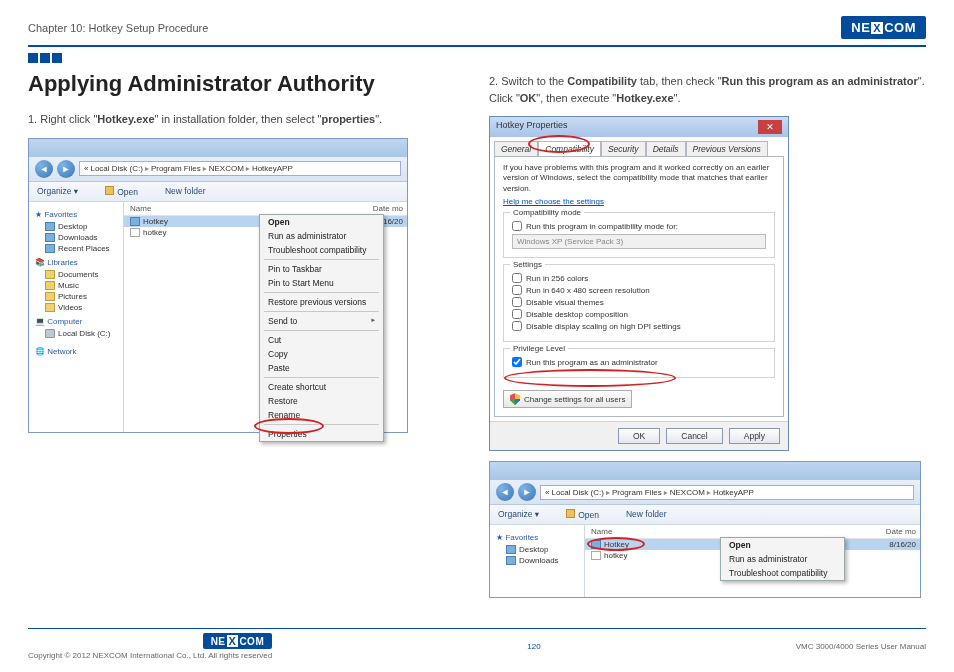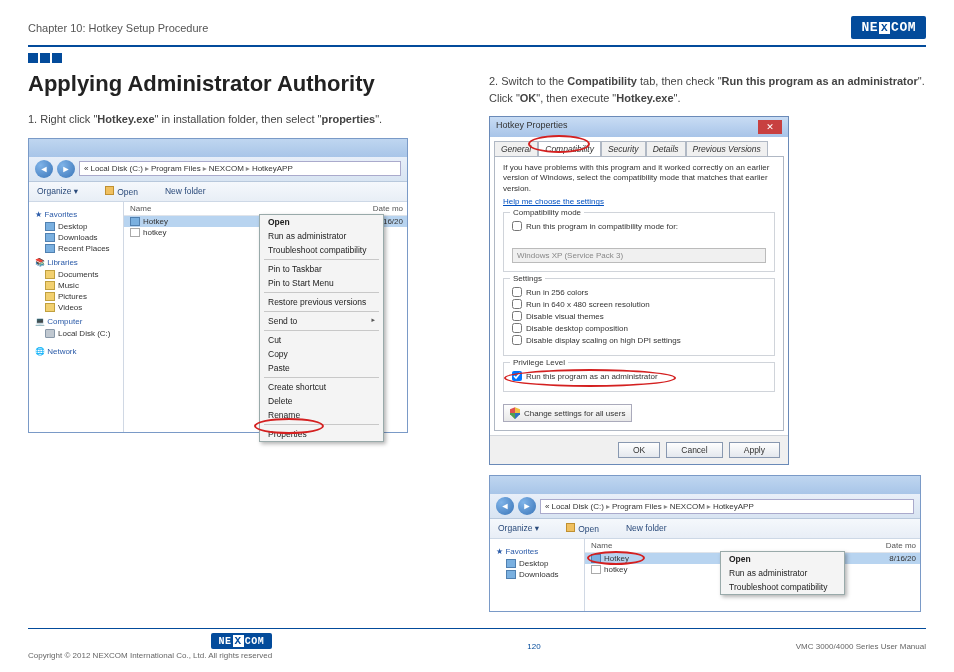--- a/index.html
+++ b/index.html
@@ -27,21 +27,20 @@
   .logo {
     background: #034b9b;
     color: #fff;
     font-weight: bold;
     font-size: 13px;
     padding: 4px 10px;
     border-radius: 2px;
     letter-spacing: 0.5px;
     display: flex;
     align-items: center;
-    font-family: Liberation Mono, monospace;
   }
   .logo .x {
     background: #fff;
     color: #034b9b;
     padding: 0 2px;
     margin: 0 1px;
     font-size: 11px;
   }
   .header-line {
     height: 2px;
@@ -295,21 +294,21 @@
     margin: 2px 0;
   }
   .chk input {
     width: 10px; height: 10px;
   }
   .combo {
     border: 1px solid #bbb;
     background: #f0f0f0;
     color: #888;
     padding: 2px 4px;
-    margin-top: 17px;
+    margin-top: 3px;
     font-size: 8px;
   }
   .changebtn {
     display: inline-flex;
     align-items: center;
     gap: 4px;
     border: 1px solid #aab;
     background: linear-gradient(#fefefe, #e8e8e8);
     padding: 2px 6px;
     font-size: 8px;
@@ -469,21 +468,21 @@
               <div class="sep"></div>
               <div class="mi">Restore previous versions</div>
               <div class="sep"></div>
               <div class="mi arrow">Send to</div>
               <div class="sep"></div>
               <div class="mi">Cut</div>
               <div class="mi">Copy</div>
               <div class="mi">Paste</div>
               <div class="sep"></div>
               <div class="mi">Create shortcut</div>
-              <div class="mi">Delete</div>
+              <div class="mi">Restore</div>
               <div class="mi">Rename</div>
               <div class="sep"></div>
               <div class="mi">Properties</div>
             </div>
             <div class="red-oval" style="left:130px; top:216px; width:70px; height:16px;"></div>
           </div>
         </div>
       </div>
     </div>
 

